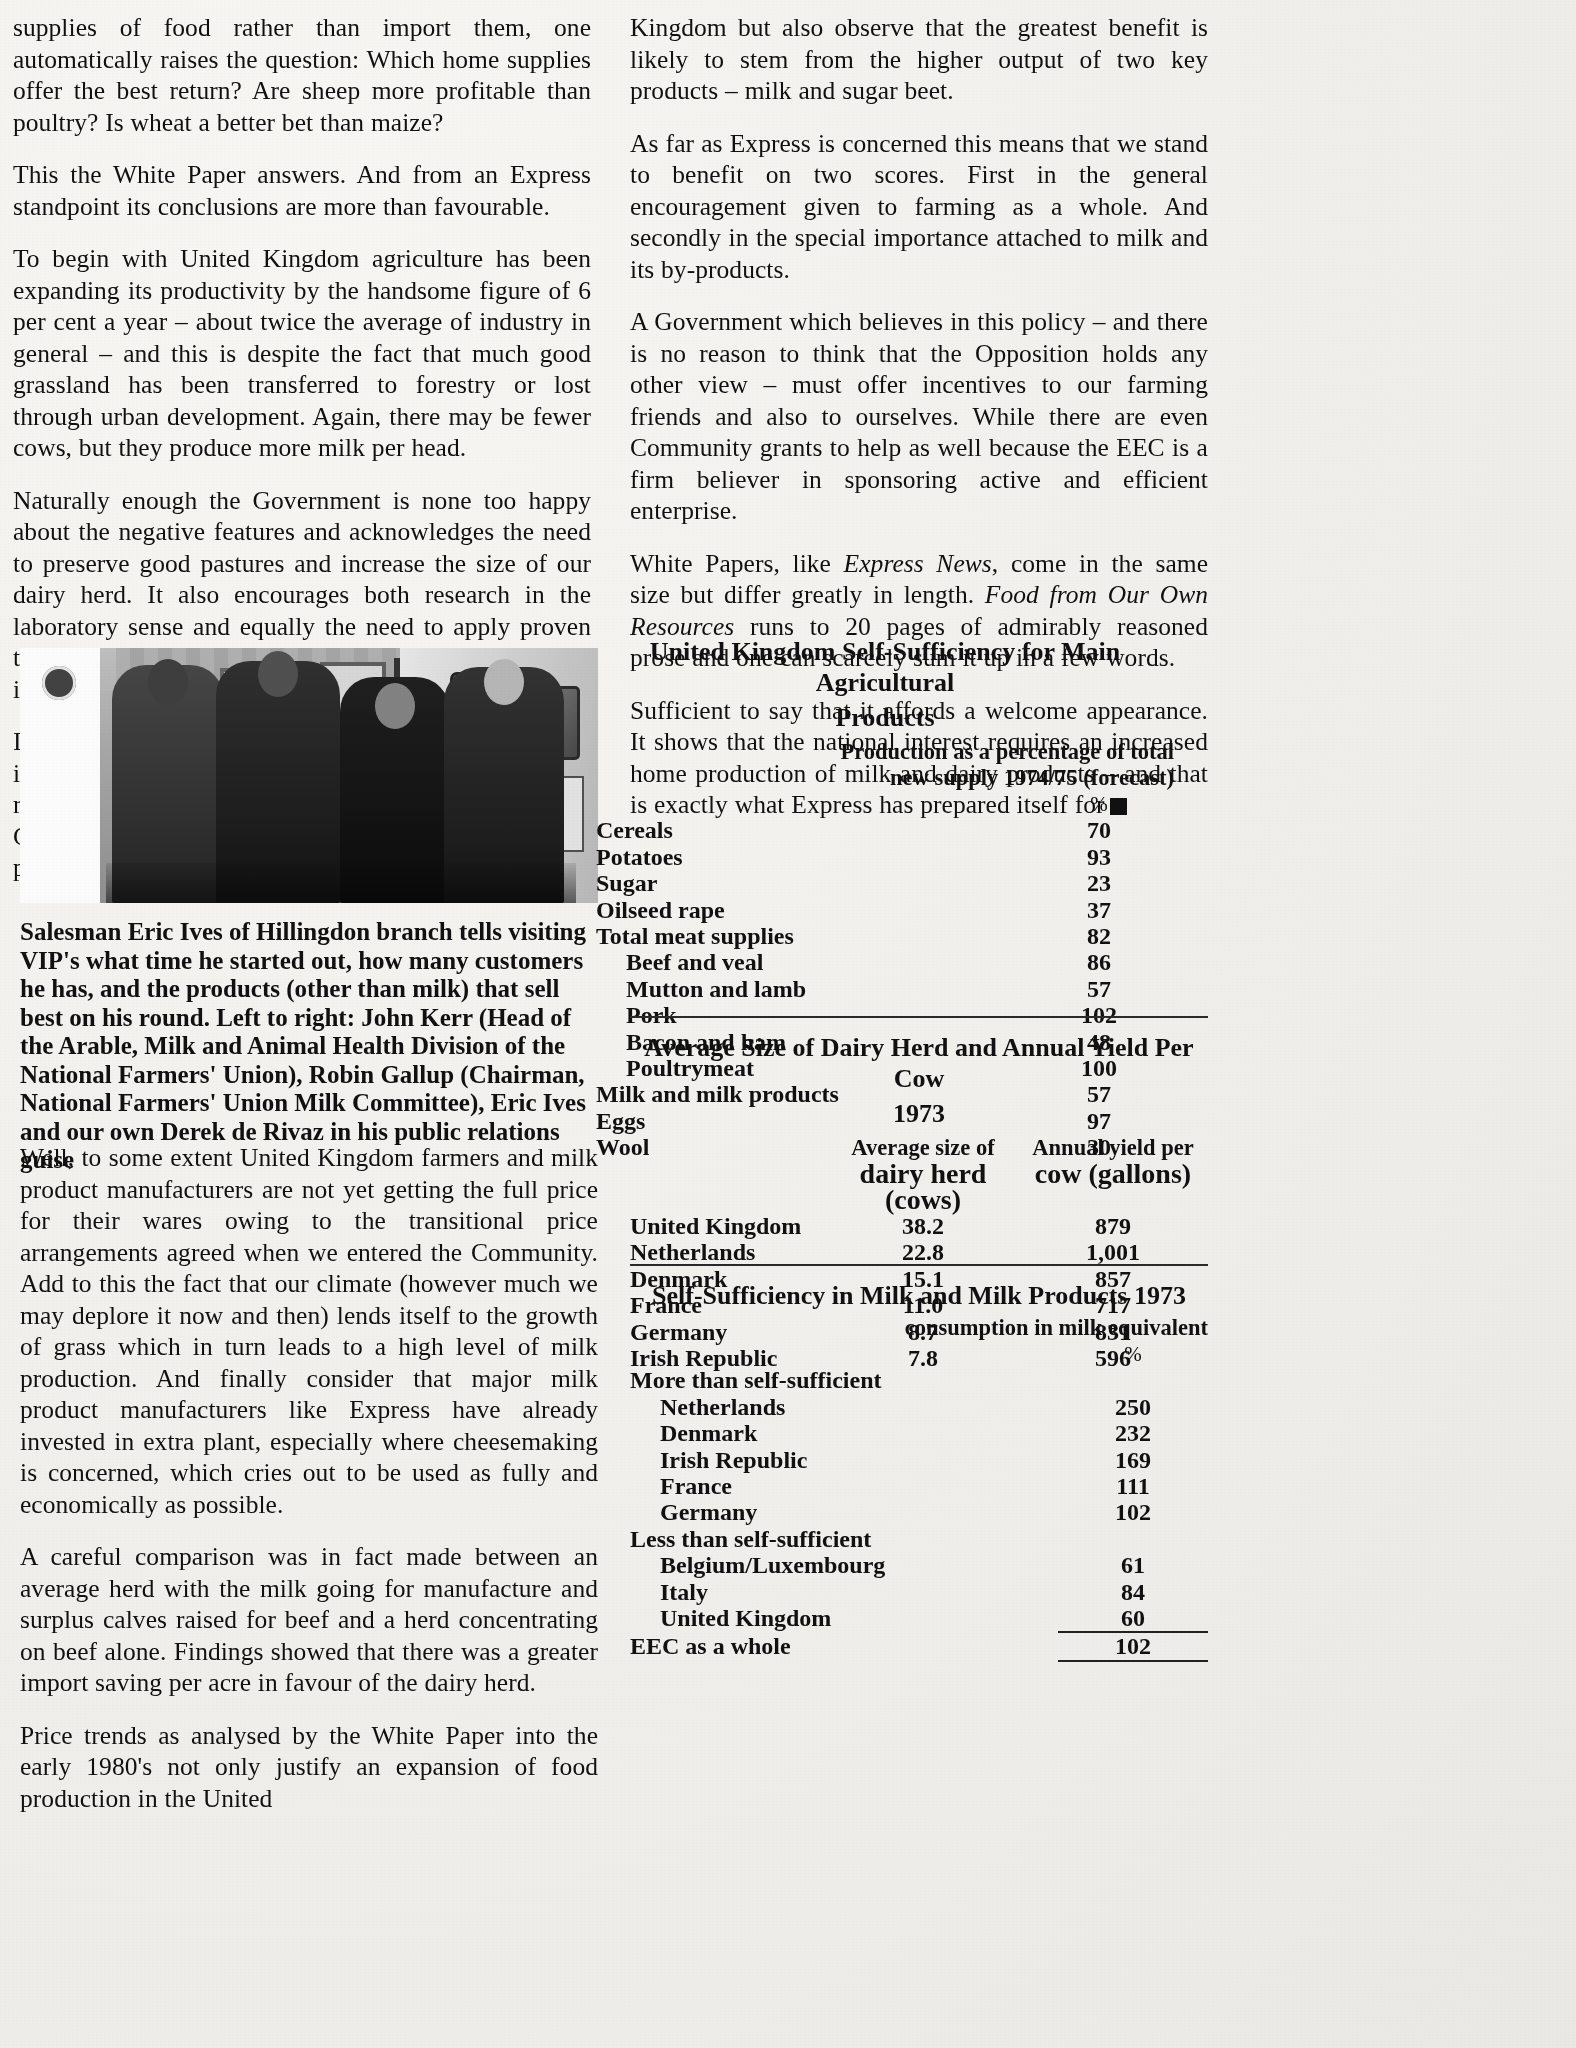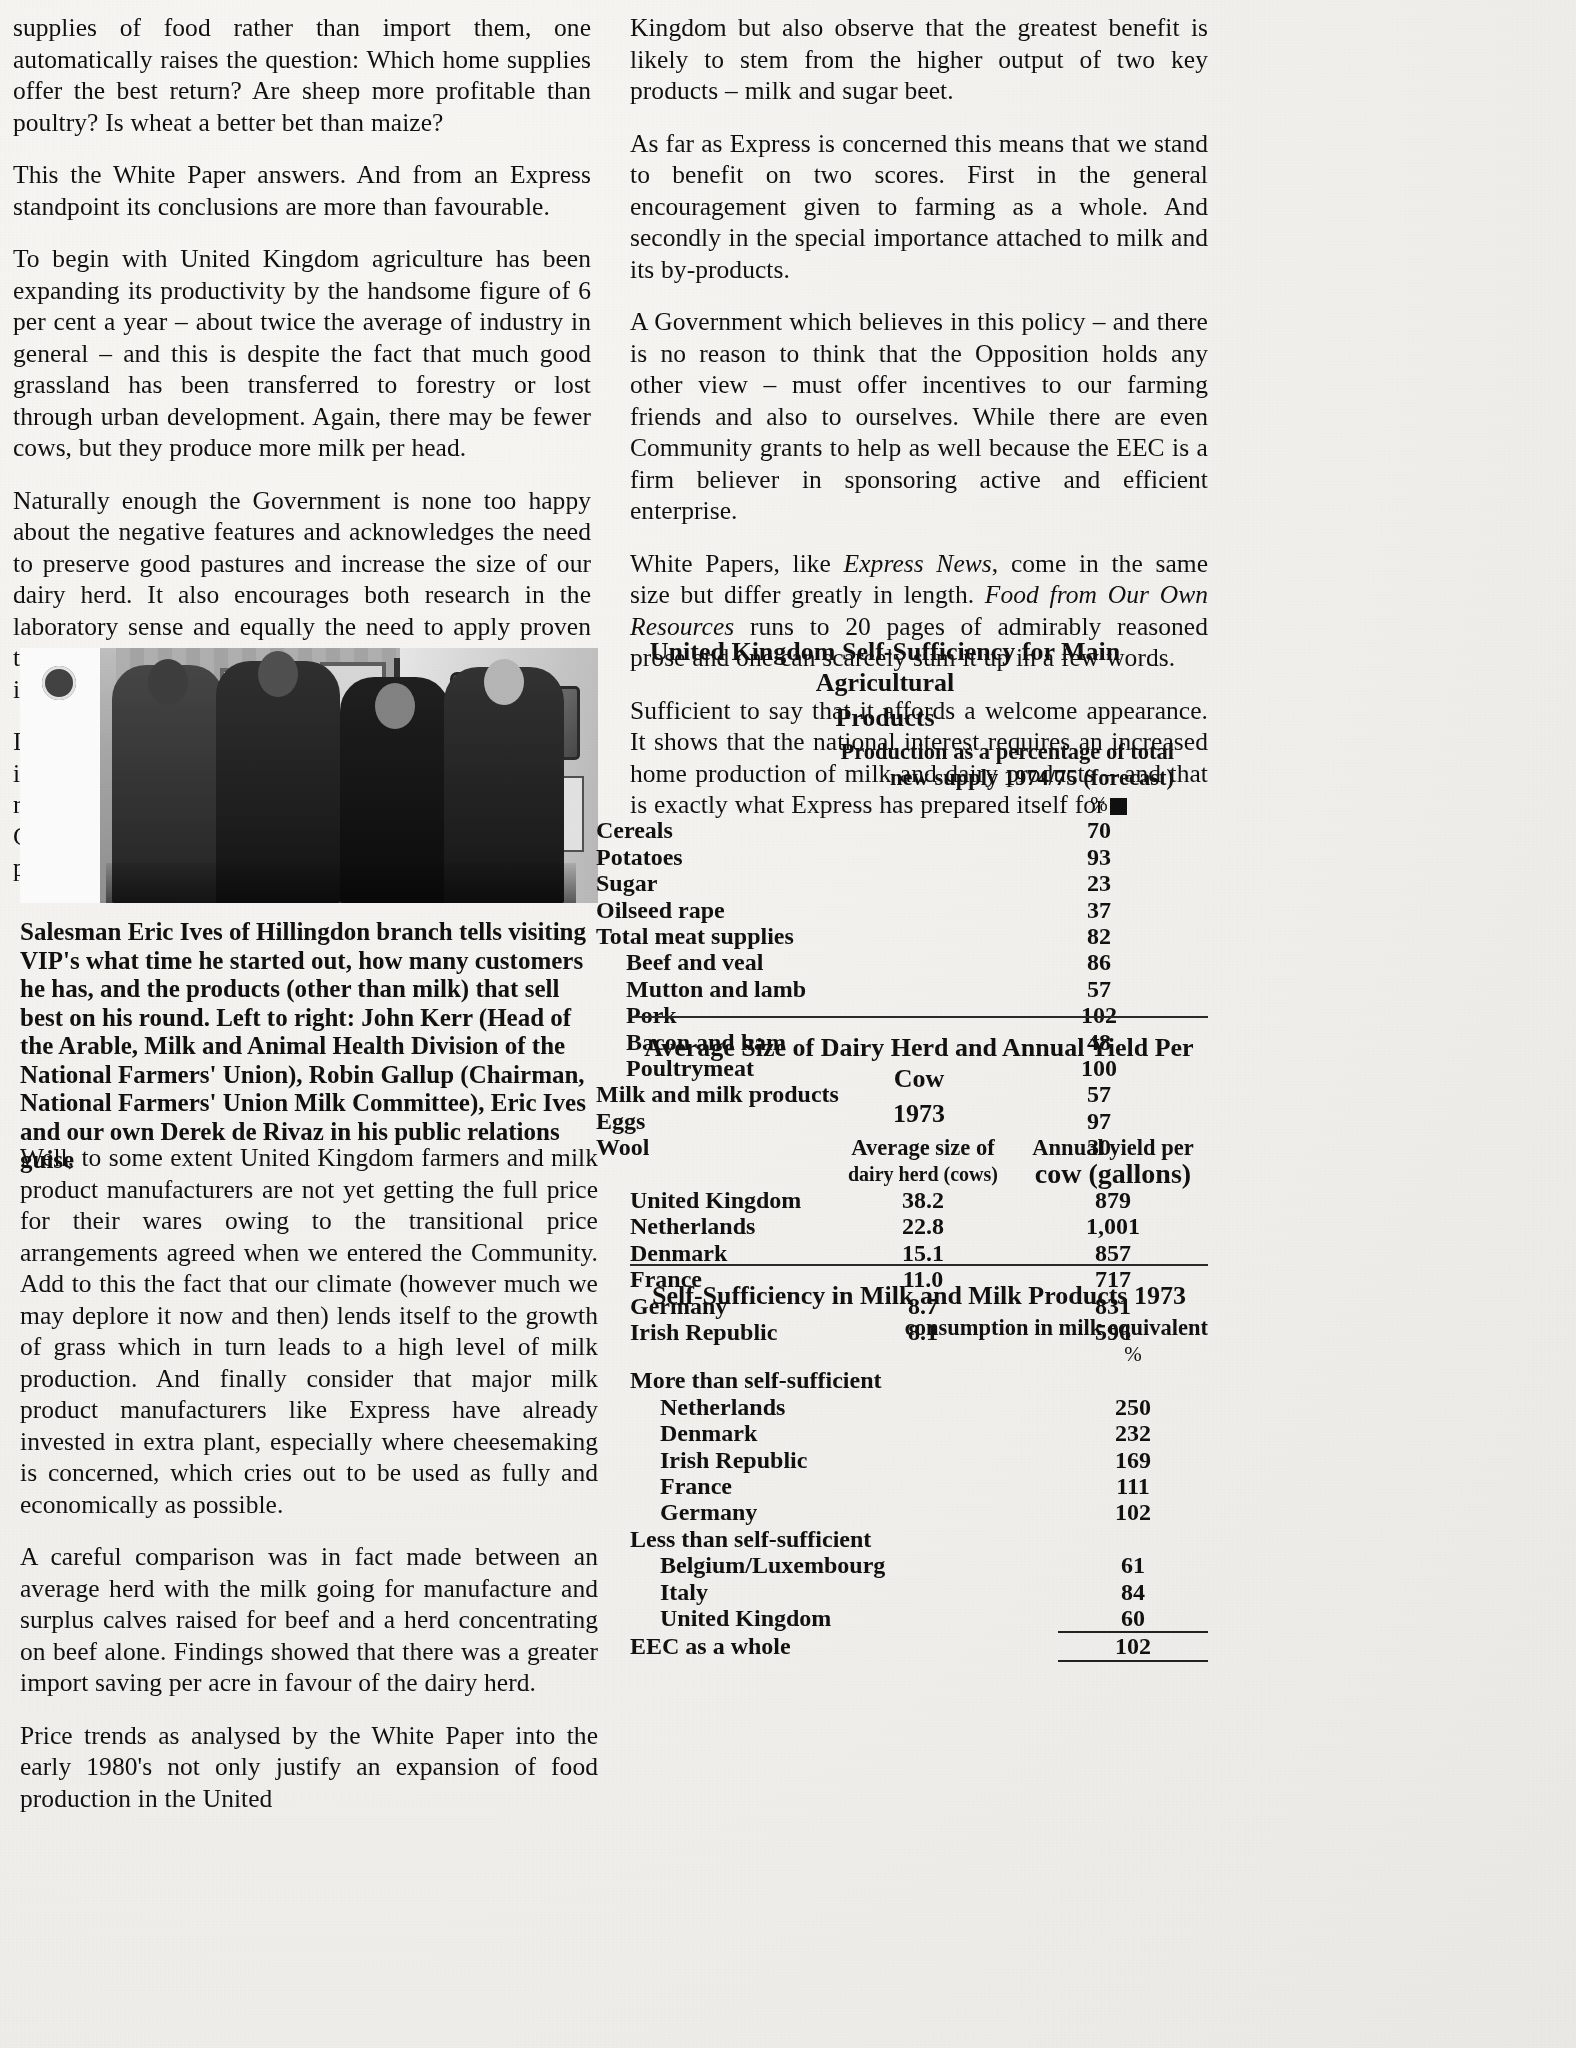--- a/index.html
+++ b/index.html
@@ -292,21 +292,21 @@
   <div class="t2 tbl-block">
     <div class="rule"></div>
     <div class="tbl-title">Average Size of Dairy Herd and Annual Yield Per Cow</div>
     <div class="tbl-subtitle">1973</div>
     <table class="data">
       <tbody>
           <tr>
         <td class="lbl"></td>
         <td class="val2">
           <div style="font-size:22.5px;line-height:26px;">Average size of</div>
-          <div style="font-size:20px;line-height:26px;">dairy herd (cows)</div>
+          <div style="font-size:28px;line-height:26px;">dairy herd (cows)</div>
         </td>
         <td class="val2">
           <div style="font-size:22.5px;line-height:26px;">Annual yield per</div>
           <div style="font-size:28px;line-height:26px;">cow (gallons)</div>
         </td>
       </tr>
       <tr>
             <td class="lbl">United Kingdom</td>
             <td class="val2">38.2</td>
             <td class="val2">879</td>
@@ -326,21 +326,21 @@
             <td class="val2">11.0</td>
             <td class="val2">717</td>
           </tr>
       <tr>
             <td class="lbl">Germany</td>
             <td class="val2">8.7</td>
             <td class="val2">831</td>
           </tr>
       <tr>
             <td class="lbl">Irish Republic</td>
-            <td class="val2">8.1</td>
+            <td class="val2">7.8</td>
             <td class="val2">596</td>
           </tr>
     </tbody>
       </table>
   </div>
 
   <div class="t3 tbl-block">
     <div class="rule"></div>
     <div class="tbl-title">Self-Sufficiency in Milk and Milk Products 1973</div>
     <div class="hdr-right">

